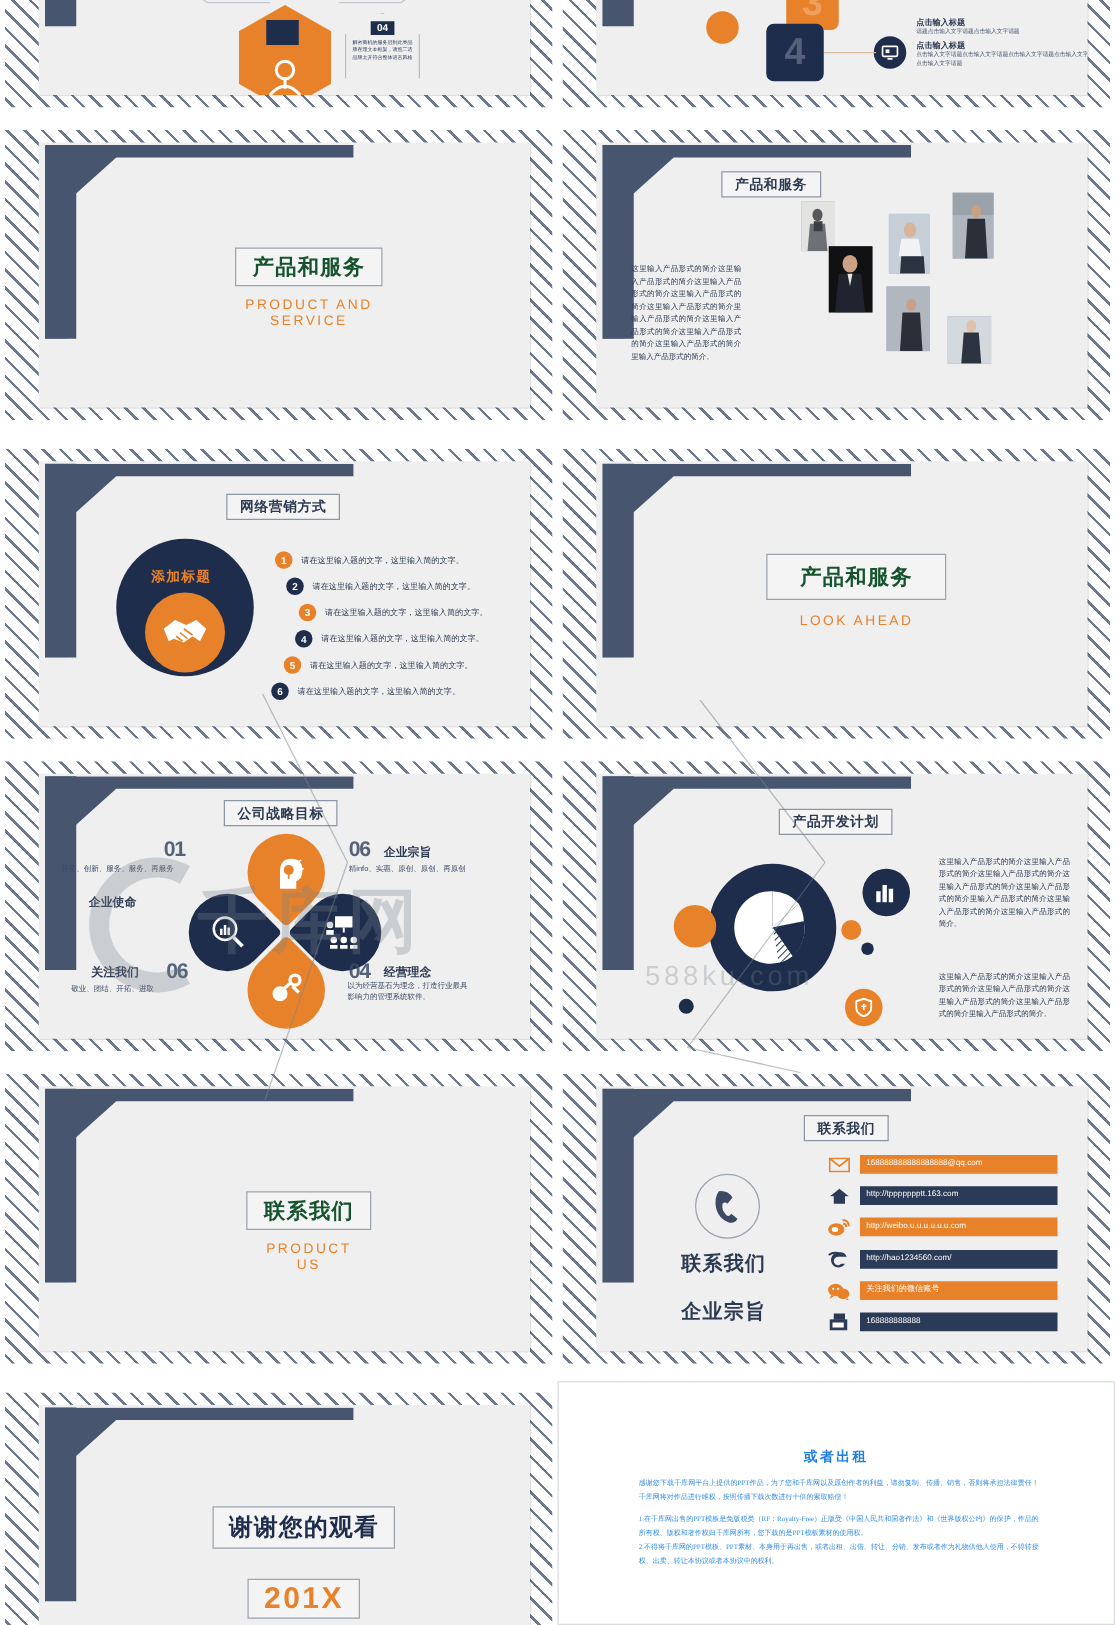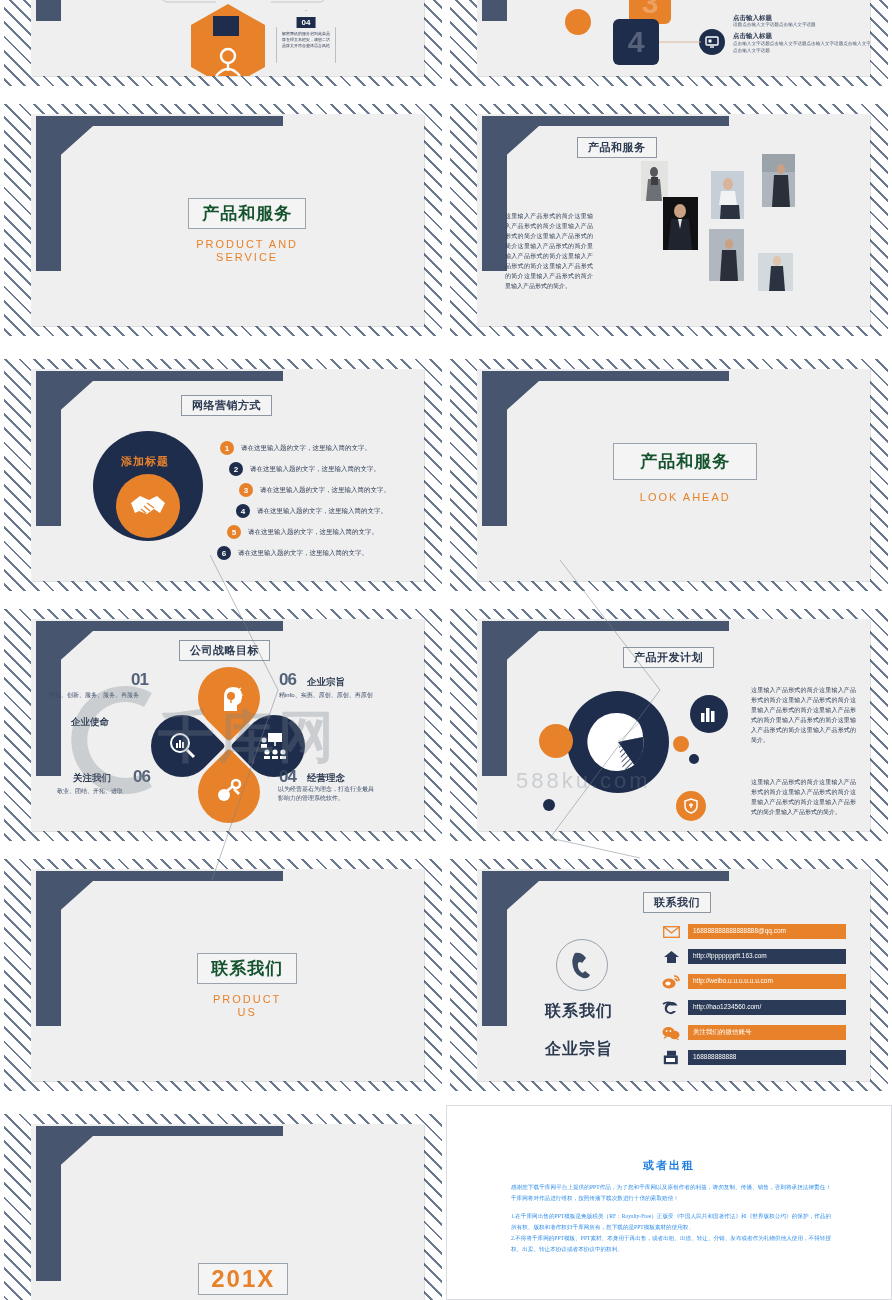--- a/index.html
+++ b/index.html
@@ -695,20 +695,21 @@
       </div>
     </div>
   </div>
 
   <div class="slide" style="left:0;top:1105px;height:195px;">
     <div class="inner">
       <div class="hatch"></div>
       <div class="canvas">
         <div class="corner"></div>
         <div class="corner-tall"></div>
+        <div class="thanks-box" style="top:81px;left:54%;">谢谢您的观看</div>
         <div class="year-box" style="top:139px;left:54%;">201X</div>
       </div>
     </div>
   </div>
 
   <div class="slide cr-slide" style="left:446px;top:1105px;height:195px;">
     <div class="cr-title">或者出租</div>
     <div class="cr-body">
       <p>感谢您下载千库网平台上提供的PPT作品，为了您和千库网以及原创作者的利益，请勿复制、传播、销售，否则将承担法律责任！千库网将对作品进行维权，按照传播下载次数进行十倍的索取赔偿！</p>
       <div class="cr-gap"></div>

